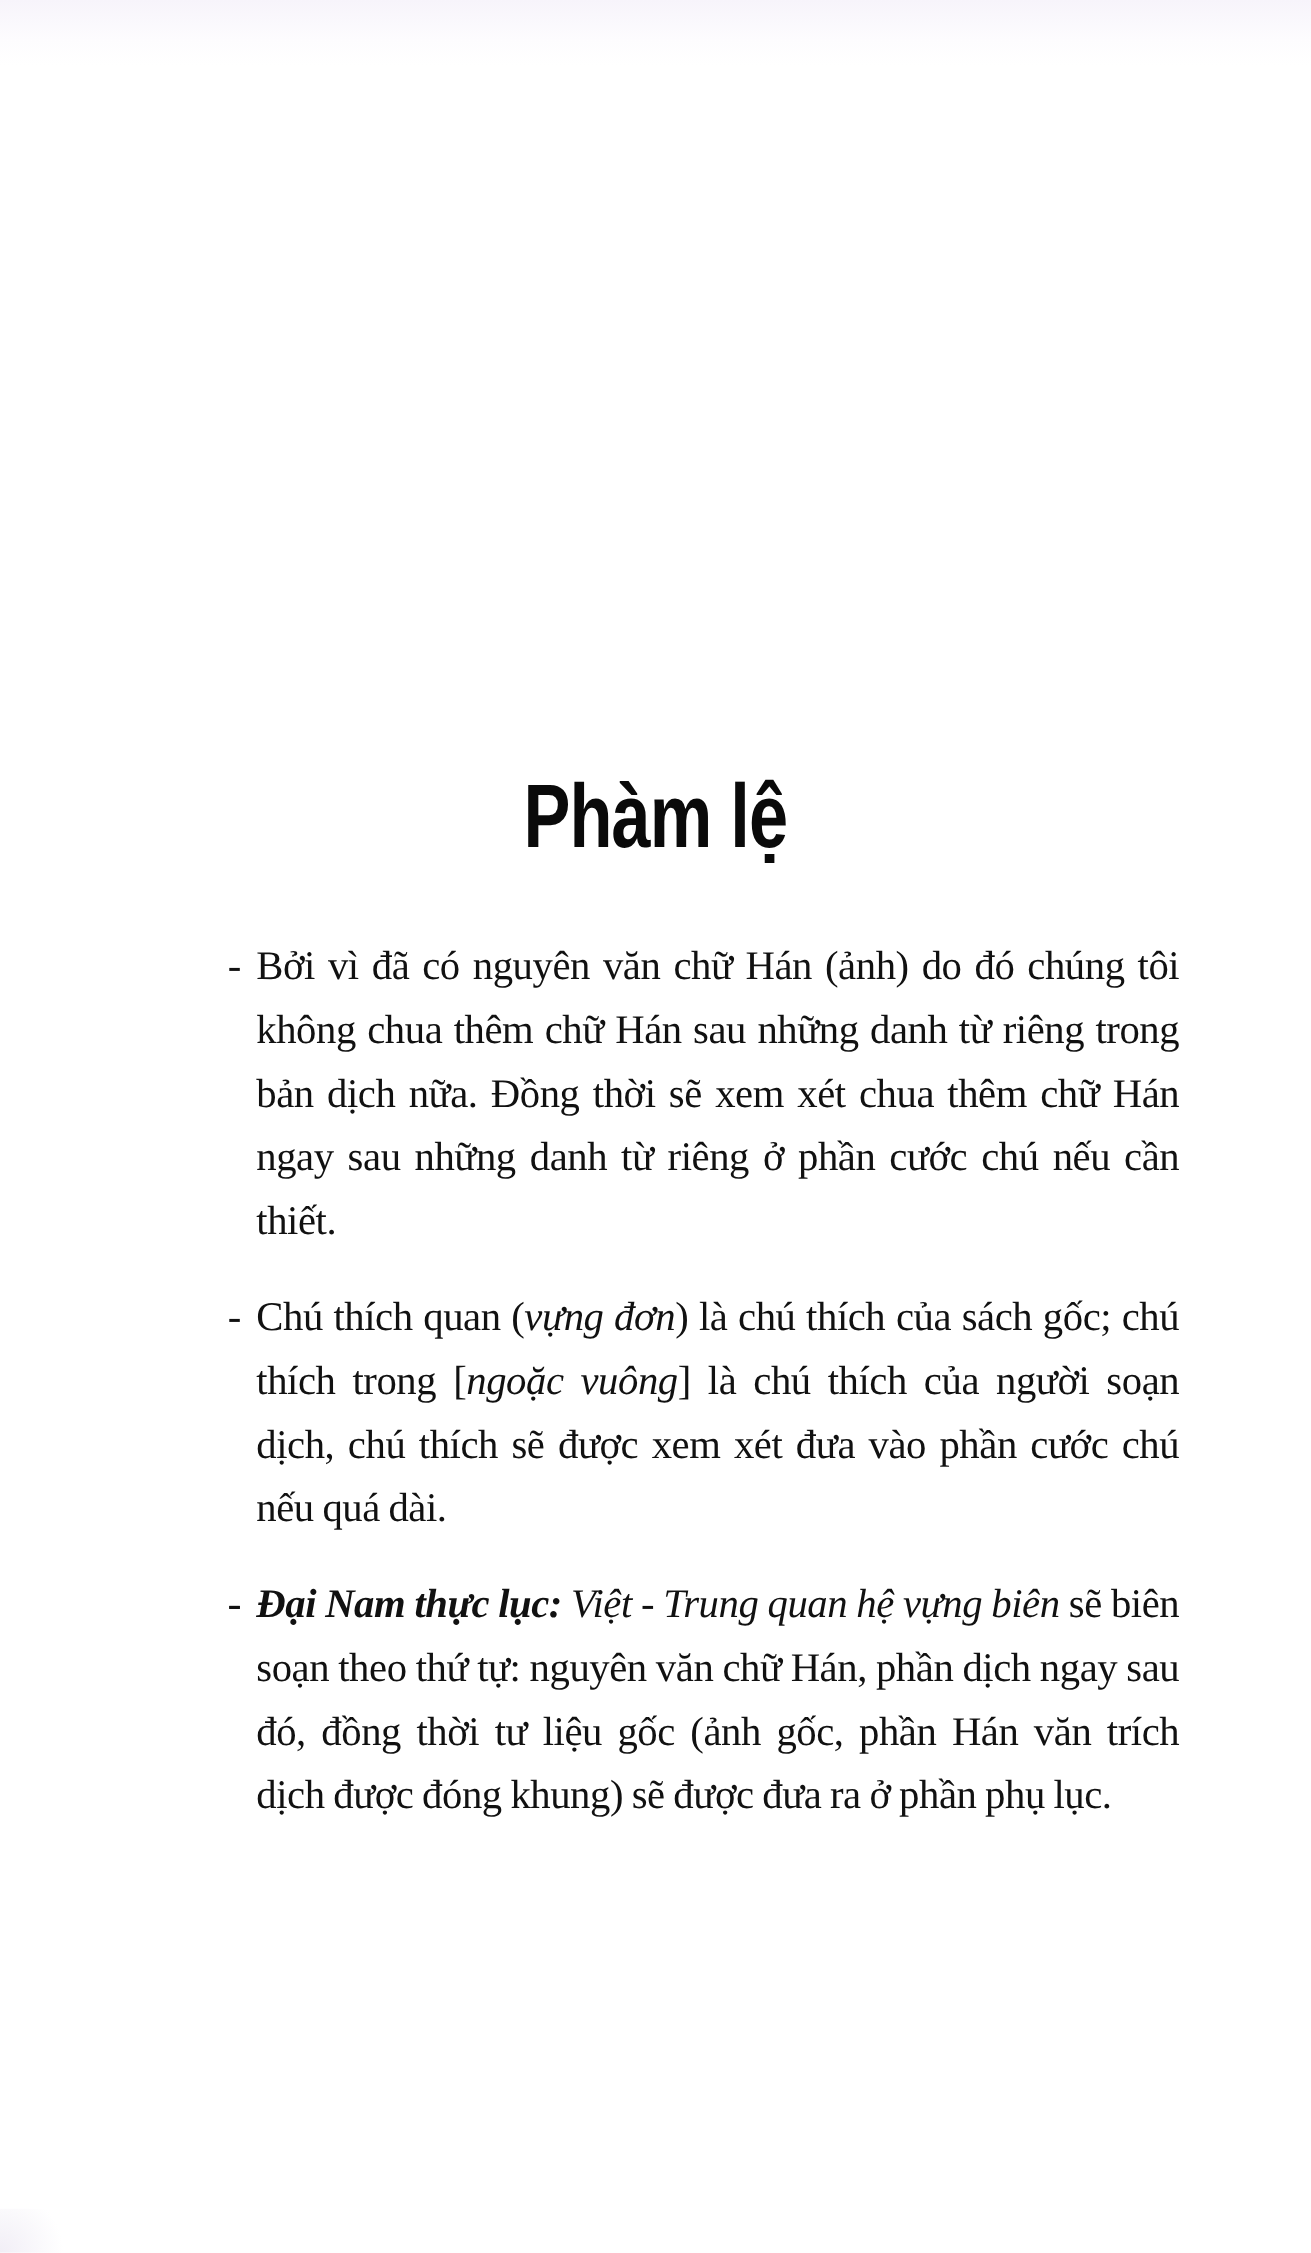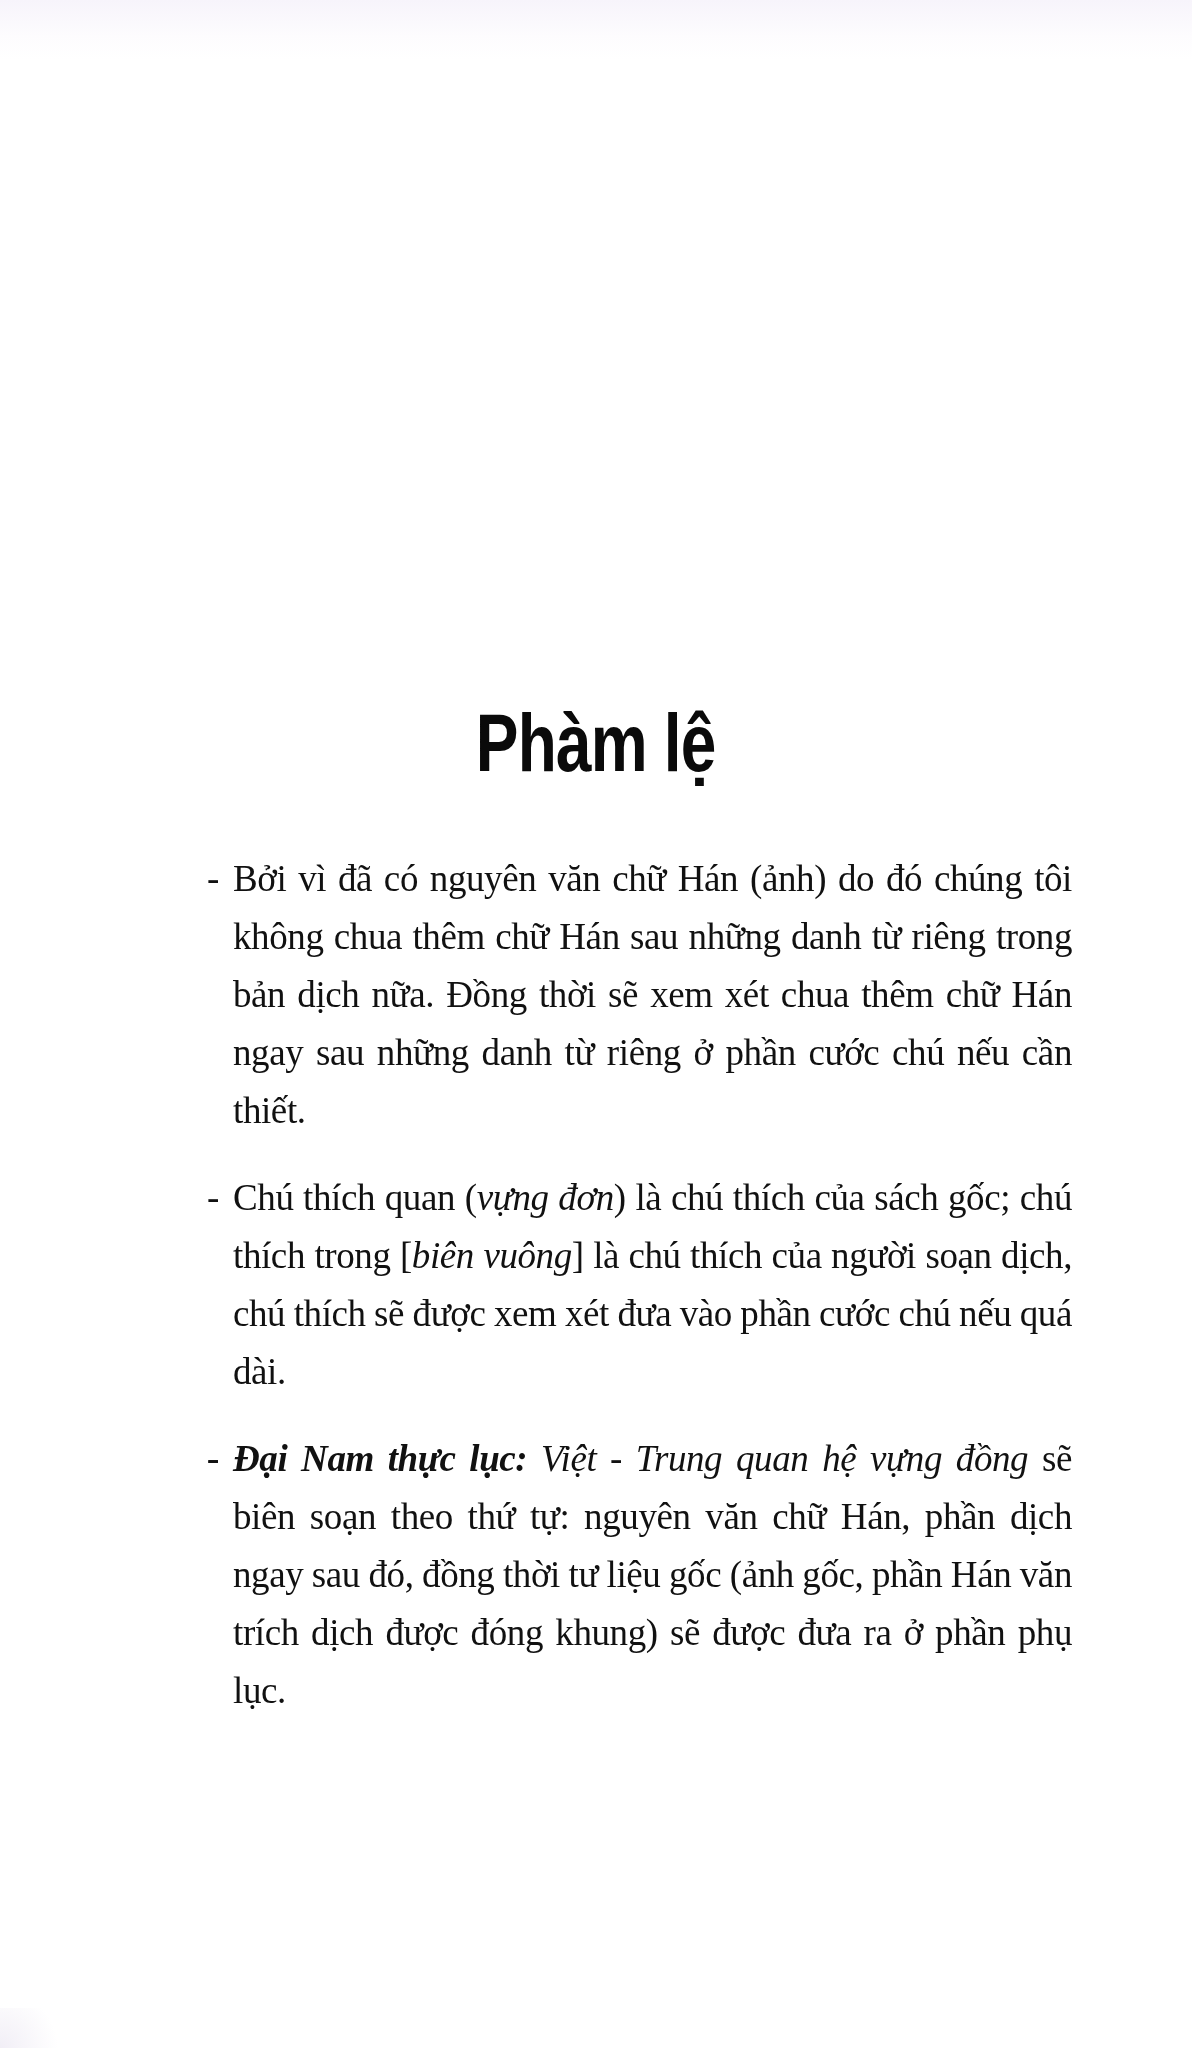--- a/index.html
+++ b/index.html
@@ -80,25 +80,25 @@
 
 <div class="content">
 
   <p class="item">
     <span class="dash">-</span>
     <span>Bởi vì đã có nguyên văn chữ Hán (ảnh) do đó chúng tôi không chua thêm chữ Hán sau những danh từ riêng trong bản dịch nữa. Đồng thời sẽ xem xét chua thêm chữ Hán ngay sau những danh từ riêng ở phần cước chú nếu cần thiết.</span>
   </p>
 
   <p class="item">
     <span class="dash">-</span>
-    <span>Chú thích quan (</span><span class="ital">vựng đơn</span><span>) là chú thích của sách gốc; chú thích trong [</span><span class="ital">biên vuông</span><span>] là chú thích của người soạn dịch, chú thích sẽ được xem xét đưa vào phần cước chú nếu quá dài.</span>
+    <span>Chú thích quan (</span><span class="ital">vựng đơn</span><span>) là chú thích của sách gốc; chú thích trong [</span><span class="ital">ngoặc vuông</span><span>] là chú thích của người soạn dịch, chú thích sẽ được xem xét đưa vào phần cước chú nếu quá dài.</span>
   </p>
 
   <p class="item">
     <span class="dash">-</span>
   </p>
 
   <p class="item">
     <span class="dash">-</span>
-    <span class="bold-ital">Đại Nam thực lục:</span><span class="ital"> Việt - Trung quan hệ vựng đồng</span><span> sẽ biên soạn theo thứ tự: nguyên văn chữ Hán, phần dịch ngay sau đó, đồng thời tư liệu gốc (ảnh gốc, phần Hán văn trích dịch được đóng khung) sẽ được đưa ra ở phần phụ lục.</span>
+    <span class="bold-ital">Đại Nam thực lục:</span><span class="ital"> Việt - Trung quan hệ vựng biên</span><span> sẽ biên soạn theo thứ tự: nguyên văn chữ Hán, phần dịch ngay sau đó, đồng thời tư liệu gốc (ảnh gốc, phần Hán văn trích dịch được đóng khung) sẽ được đưa ra ở phần phụ lục.</span>
   </p>
 
 </div>
 
 </body></html>

